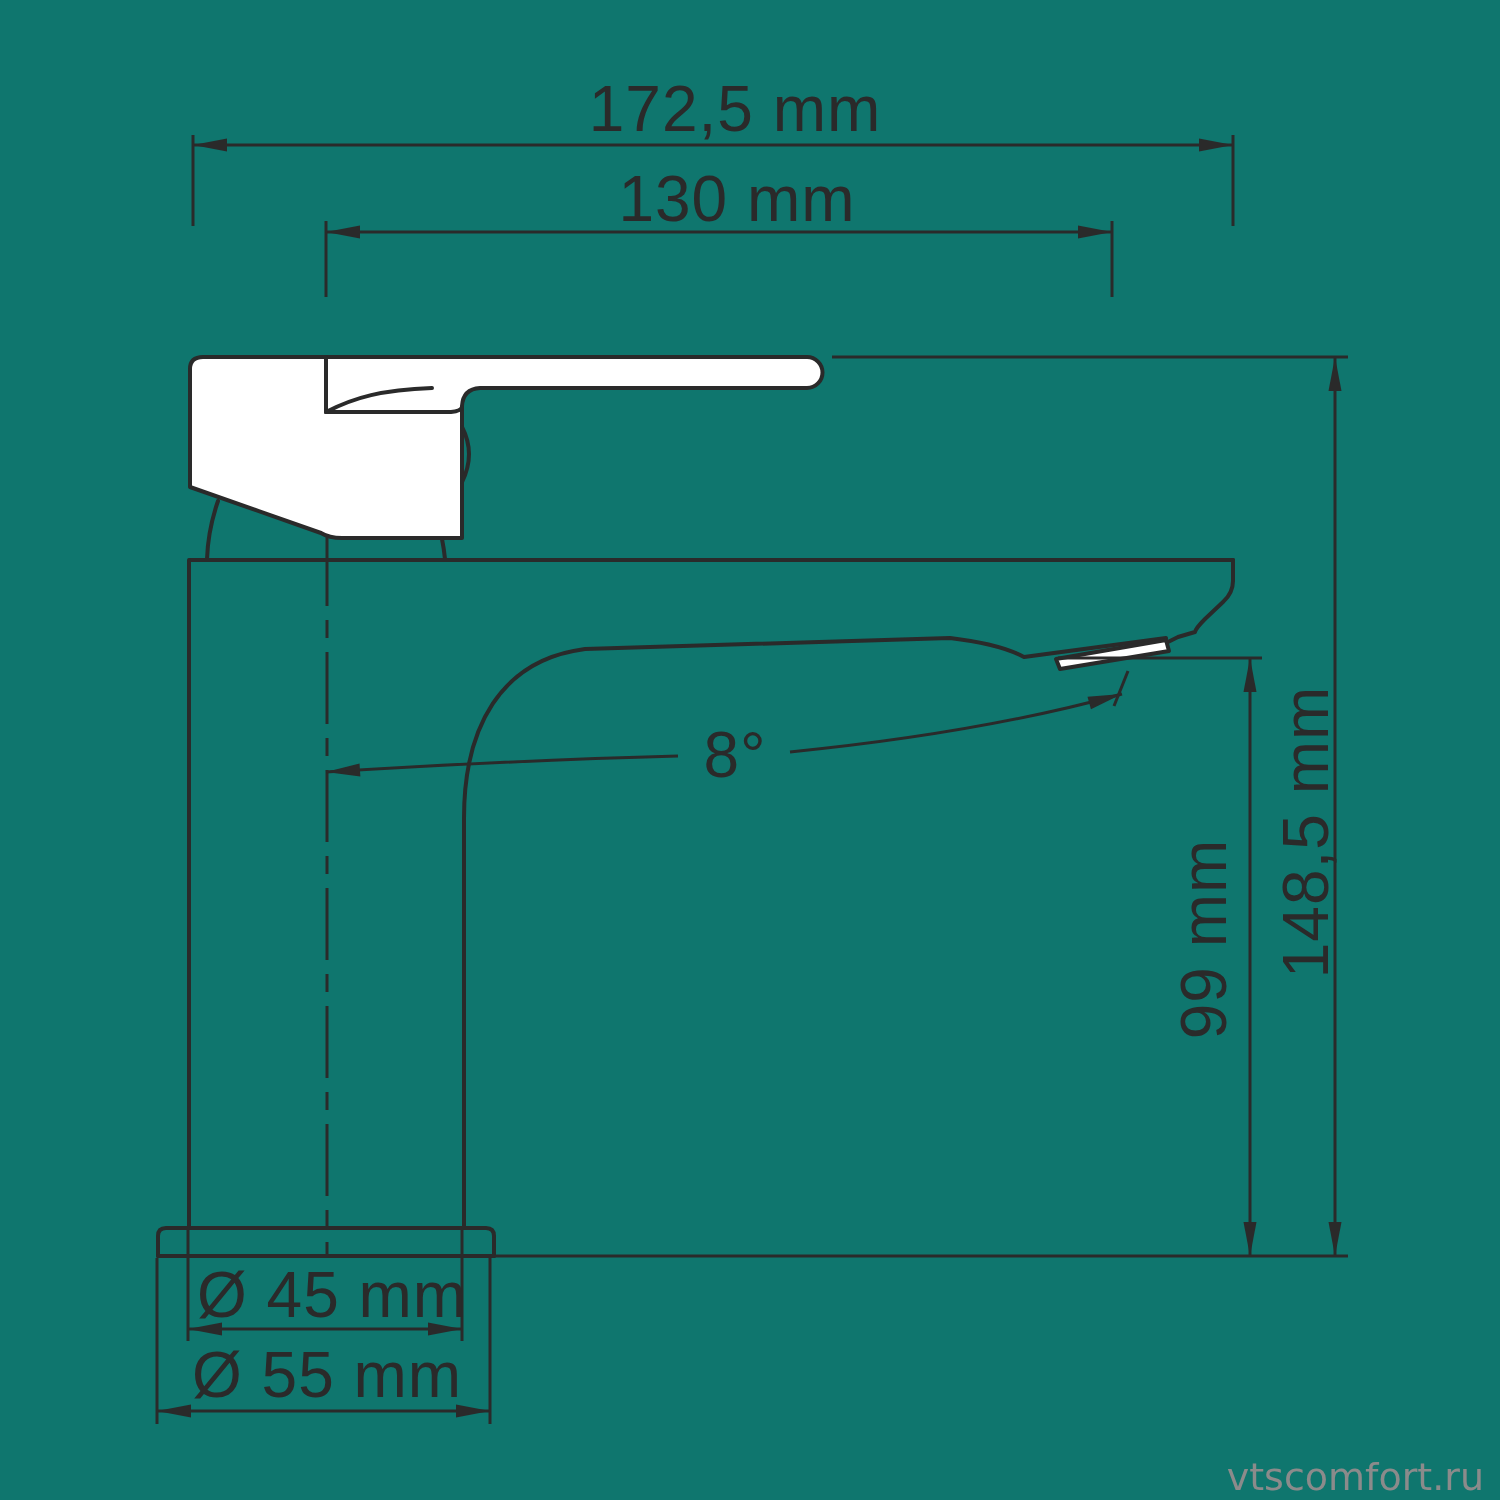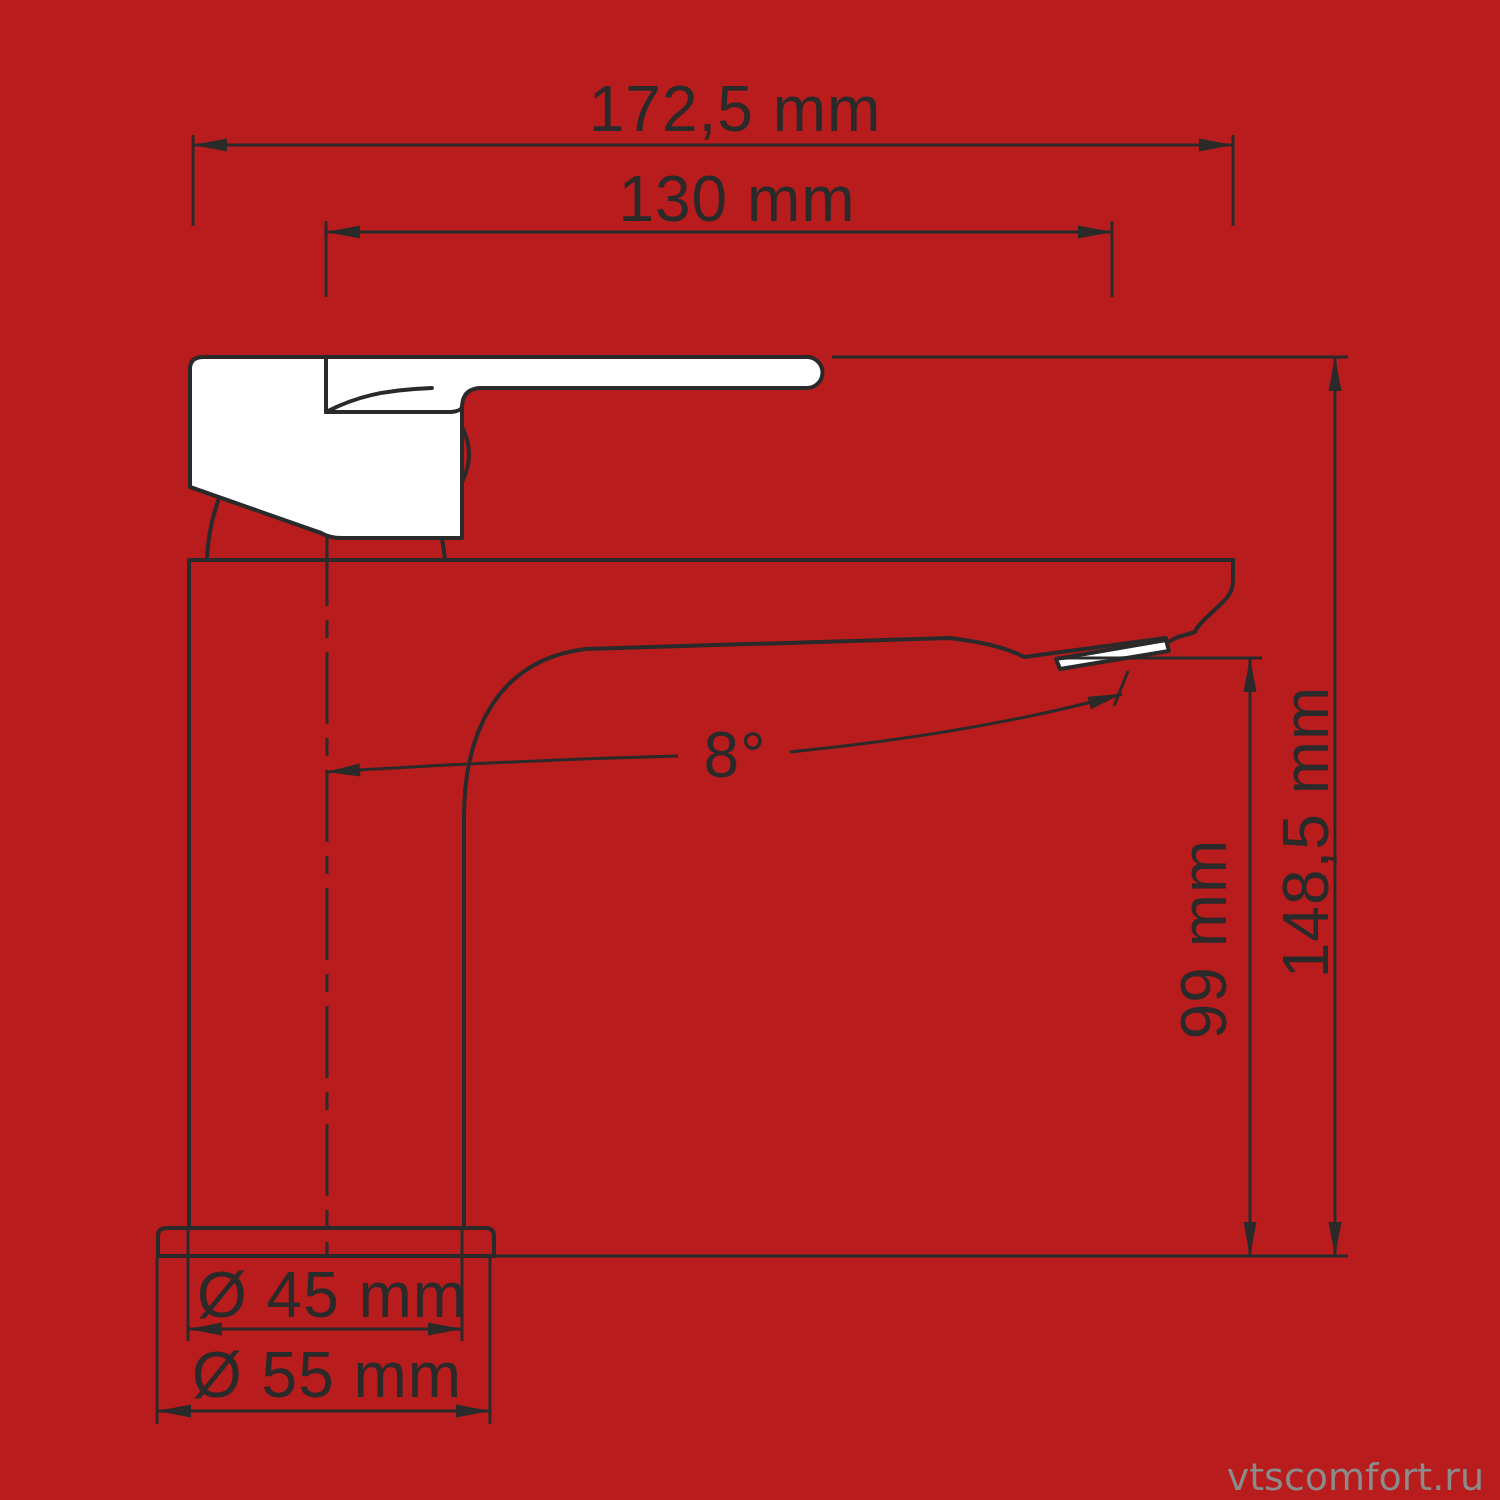--- a/index.html
+++ b/index.html
@@ -1,16 +1,16 @@
 <!DOCTYPE html>
 <html><head>
 <meta charset="utf-8">
 <style>
   html,body{margin:0;padding:0;background:#fff;}
-  .page{position:relative;width:1500px;height:1500px;background:#b91c1c;overflow:hidden;}
+  .page{position:relative;width:1500px;height:1500px;background:#0f766e;overflow:hidden;}
   svg{display:block;}
   .dim-text{font-family:"Liberation Sans",sans-serif;font-size:64px;fill:#2a2a2a;letter-spacing:1px;}
   .wm-text{font-family:"DejaVu Sans",sans-serif;font-size:38px;fill:#8b8b8b;}
   .obj{stroke:#2a2a2a;stroke-width:4;fill:none;stroke-linejoin:round;stroke-linecap:round;}
   .objf{stroke:#2a2a2a;stroke-width:4;fill:#ffffff;stroke-linejoin:round;}
   .dim{stroke:#2a2a2a;stroke-width:3;fill:none;}
   .ctr{stroke:#2a2a2a;stroke-width:3;fill:none;stroke-dasharray:72 14 18 14;}
 </style>
 </head>
 <body>

